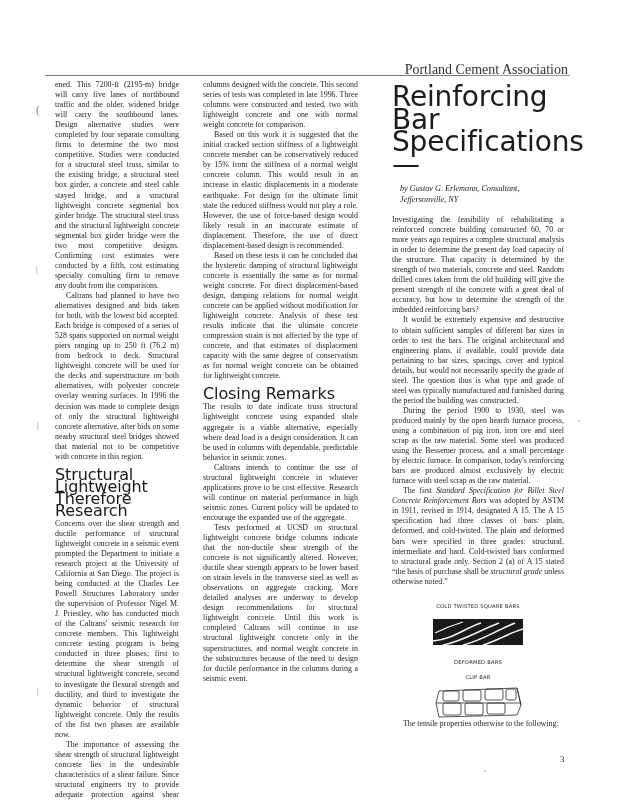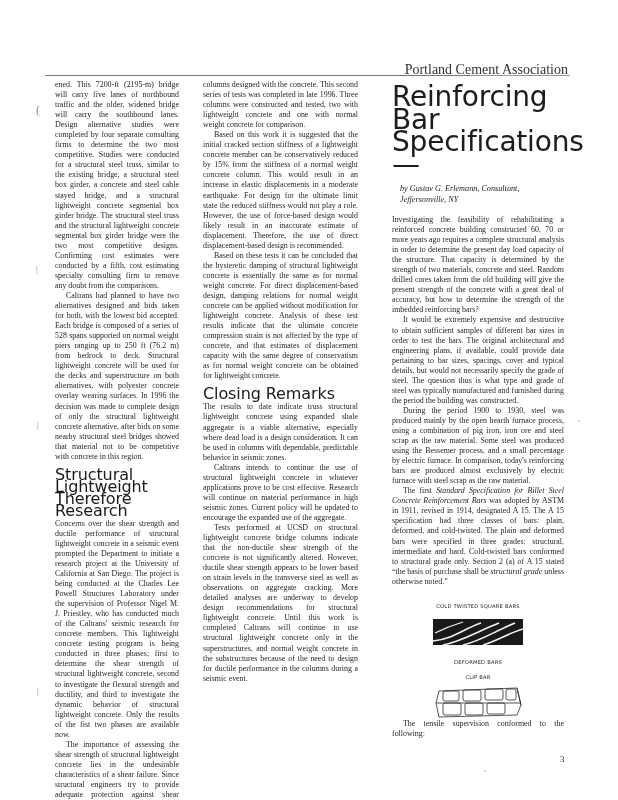--- a/index.html
+++ b/index.html
@@ -127,21 +127,21 @@
         <rect x="30" y="5" width="18" height="11" rx="2"></rect>
         <rect x="52" y="4" width="18" height="11" rx="2"></rect>
         <rect x="73" y="4" width="10" height="11" rx="2"></rect>
         <rect x="10" y="18" width="18" height="12" rx="2"></rect>
         <rect x="32" y="18" width="18" height="12" rx="2"></rect>
         <rect x="54" y="18" width="18" height="11" rx="2"></rect>
         <path d="M84 3 L88 20 M3 18 L88 18"></path>
       </g>
     </svg>
   </div>
-  <p class="indent after-fig">The tensile supervision conformed to the following:</p>
+  <p class="indent after-fig">The tensile properties otherwise to the following:</p>
 </div>
 
 <div class="page-number">3</div>
 
 <div class="margin-mark" style="left:36px; top:103px;">(</div>
 <div class="margin-mark" style="left:36px; top:264px; font-size:9px;">|</div>
 <div class="margin-mark" style="left:37px; top:420px; font-size:9px;">|</div>
 <div class="margin-mark" style="left:37px; top:686px; font-size:9px;">|</div>
 <div class="specks" style="left:484px; top:770px;"></div>
 <div class="specks" style="left:578px; top:420px;"></div>

